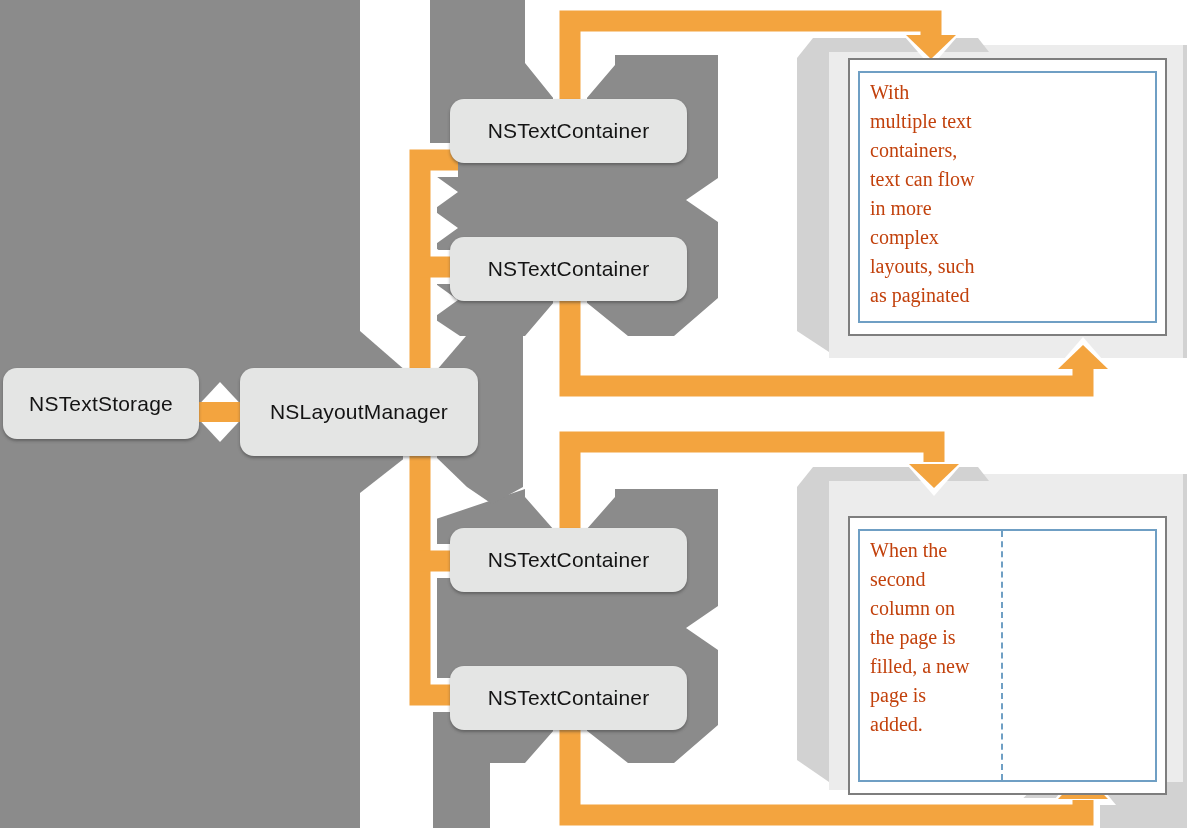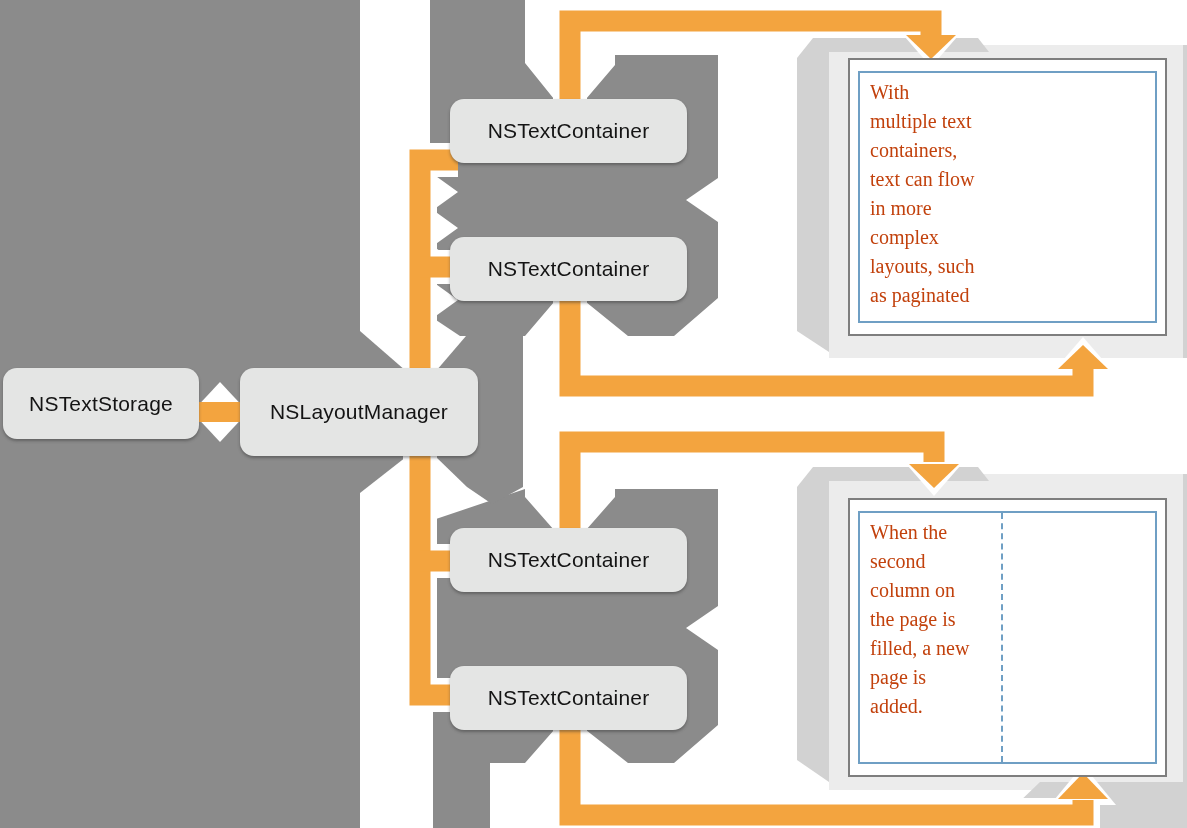--- a/index.html
+++ b/index.html
@@ -12,21 +12,21 @@
     font-size:21px;color:#141414;letter-spacing:.2px;
     box-shadow:0 2px 3px rgba(50,50,50,.45);}
   .w-storage{left:3px;top:368px;width:196px;height:71px;}
   .w-manager{left:240px;top:368px;width:238px;height:88px;}
   .w-cont{left:450px;width:237px;height:64px;}
   .c1{top:99px;}.c2{top:237px;}.c3{top:528px;}.c4{top:666px;}
 
   .page{position:absolute;left:848px;width:315px;background:#ffffff;
         border:2px solid #7e7e7e;}
   .p1{top:58px;height:274px;}
-  .p2{top:498px;height:275px;}
+  .p2{top:516px;height:275px;}
   .page-inner{position:absolute;left:8px;right:8px;top:11px;bottom:11px;
         border:2px solid #6f9fc4;display:flex;}
   .pcol{font-family:"Liberation Serif",serif;font-size:20px;line-height:29px;
         color:#c2410c;white-space:pre-line;padding:5px 2px 0 10px;box-sizing:border-box;}
   .pcol.left{width:141px;flex:none;}
   .pcol.right{flex:1;border-left:2px dashed #6f9fc4;}
 </style>
 </head>
 <body>
 

